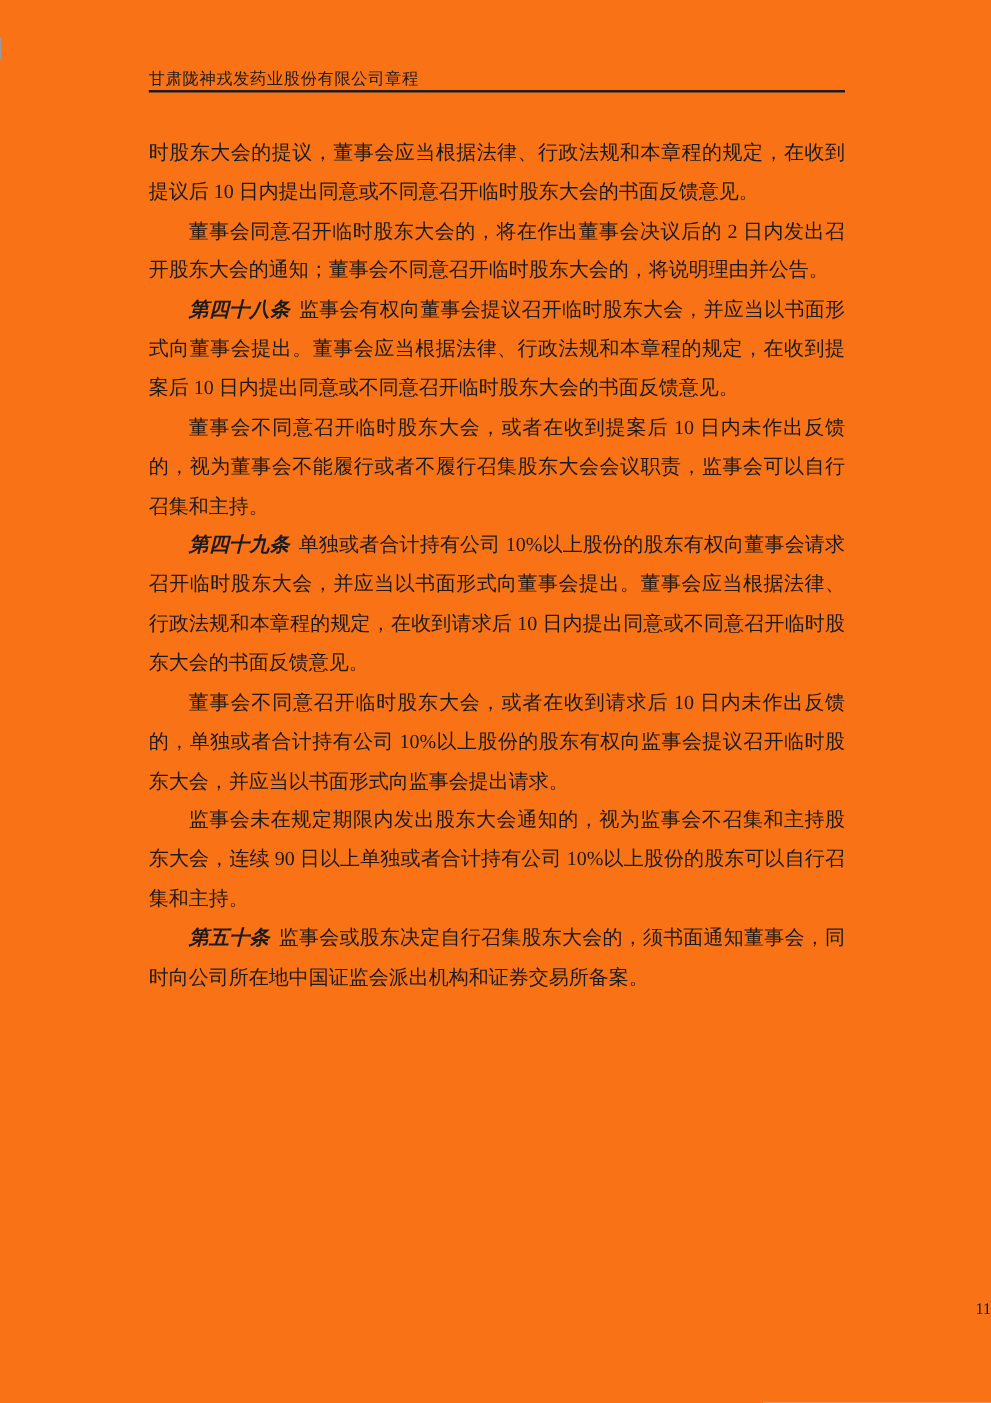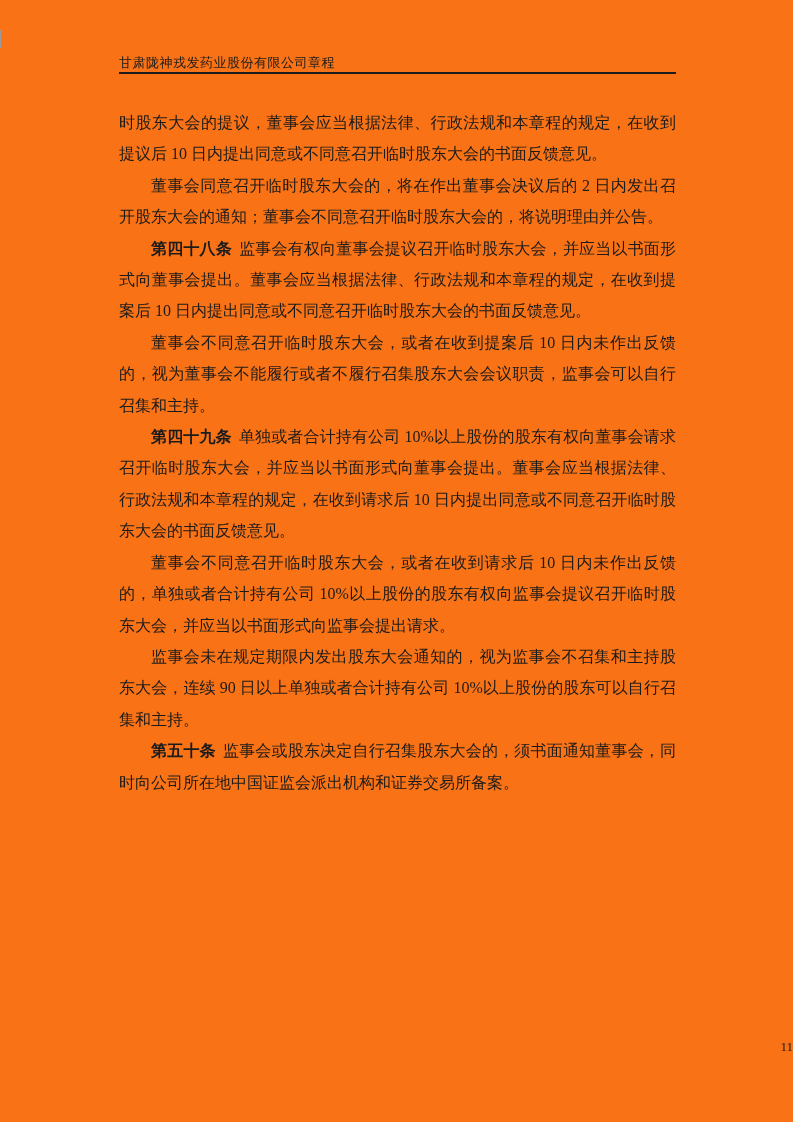--- a/index.html
+++ b/index.html
@@ -50,20 +50,21 @@
   }
   .para {
     margin: 0;
     padding: 0;
     text-indent: 2em;
   }
   .para.no-indent { text-indent: 0; }
   .lead {
     font-weight: bold;
     margin-right: 0.45em;
+    font-style: italic;
   }
   .lead:empty { display: none; margin: 0; }
   .doc-footer {
     position: absolute;
     left: 0;
     right: 0;
     top: 1039px;
     text-align: right;
     font-size: 13px;
     line-height: 16px;

